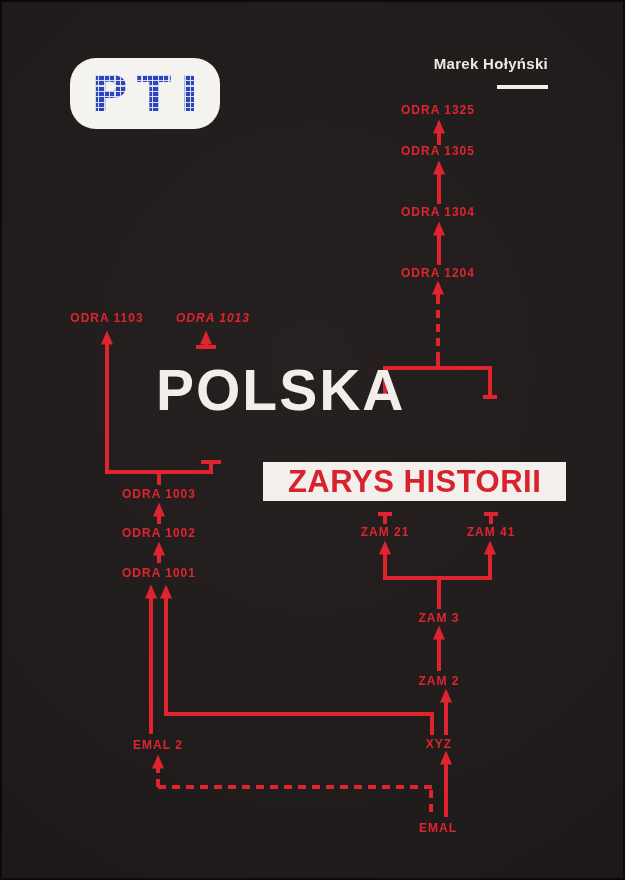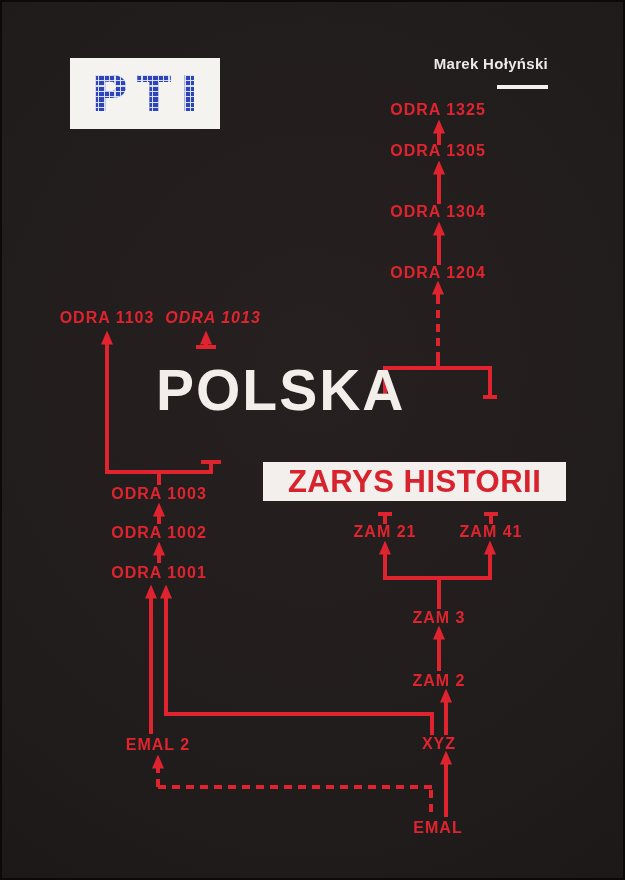--- a/index.html
+++ b/index.html
@@ -5,21 +5,21 @@
   html,body{margin:0;padding:0;background:#0d0b0a;}
   .cover{
     position:relative;width:625px;height:880px;overflow:hidden;
     background:radial-gradient(120% 95% at 50% 42%, #262120 0%, #201c1b 55%, #161312 100%);
     box-shadow:inset 0 0 0 2px #0c0a09;
     font-family:"Liberation Sans",sans-serif;
   }
   
   .logo-box{
     position:absolute;left:70px;top:58px;width:150px;height:71px;
-    background:#f5f3f0;display:flex;align-items:center;justify-content:center;
+    background:#f5f3f0;display:flex;align-items:center;justify-content:center;border-radius:26px;
   }
   .pti-text{
     font-family:"DejaVu Sans",sans-serif;font-weight:bold;font-size:50px;
     letter-spacing:9px;padding-left:9px;line-height:1;color:#2e44b8;
   }
   @supports ((-webkit-background-clip:text) or (background-clip:text)){
     .pti-text{
       color:transparent;
       background-image:
         repeating-linear-gradient(90deg, rgba(224,231,246,0.95) 0 1.1px, rgba(224,231,246,0) 1.1px 5.4px),
@@ -48,21 +48,21 @@
     background:#f2efec;display:flex;align-items:center;justify-content:center;
   }
   .subtitle-text{
     color:#d7232e;font-weight:bold;font-size:32px;letter-spacing:0.5px;white-space:nowrap;
     transform:scaleX(0.97);
   }
   
   svg.wires{position:absolute;left:0;top:0;}
   .dlabel{
     position:absolute;transform:translate(-50%,-50%);
-    color:#e0242f;font-weight:bold;font-size:16px;line-height:1;letter-spacing:1px;white-space:nowrap;
+    color:#e0242f;font-weight:bold;font-size:12px;line-height:1;letter-spacing:1px;white-space:nowrap;
   }
 </style>
 </head>
 <body>
 
 <div class="cover">
 
   <svg class="wires" id="wires" width="625" height="880" viewBox="0 0 625 880">
     <defs>
       <marker id="arrow" viewBox="0 0 14 12" refX="2.5" refY="6" markerWidth="14" markerHeight="12" orient="auto" markerUnits="userSpaceOnUse">

